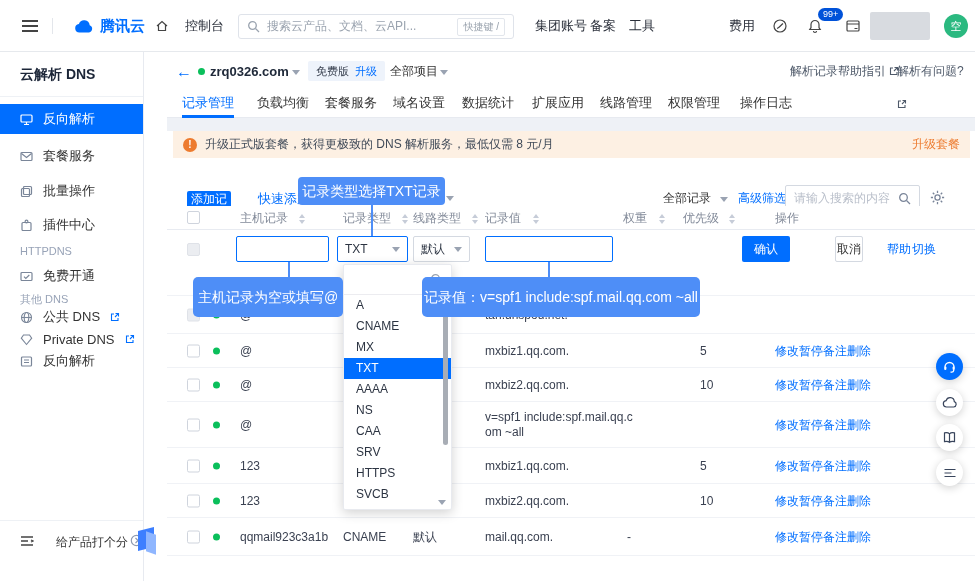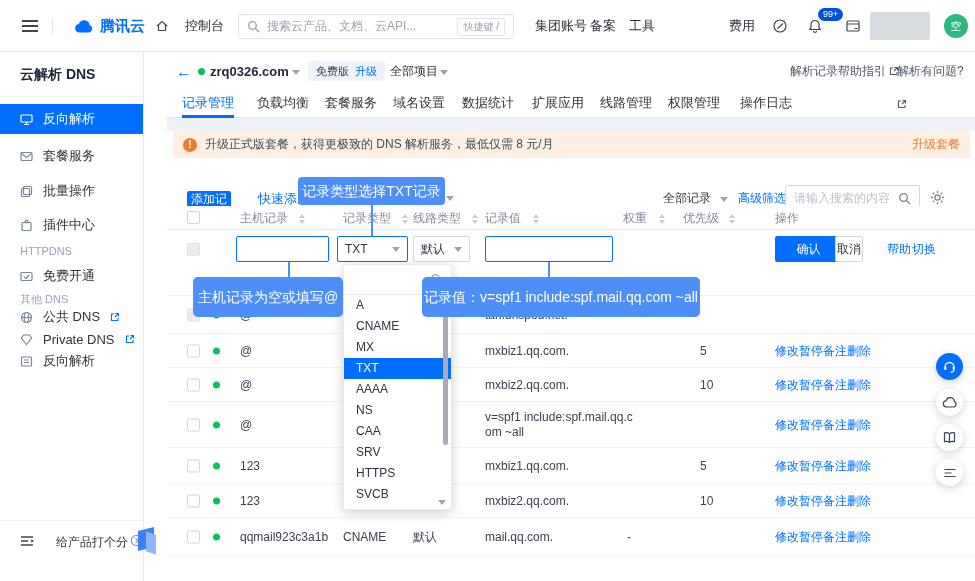--- a/index.html
+++ b/index.html
@@ -380,21 +380,21 @@
     <input style="left: 69px; width: 93px;" value="">
     <span class="sel" style="left:170px;width:71px;border:1px solid var(--primary,#006eff)">
       <span>TXT</span>
         <span class="caret"></span>
     </span>
     <span class="sel" style="left:246px;width:57px;border:1px solid #d4d9e1">
       <span>默认</span>
         <span class="caret"></span>
     </span>
     <input style="left: 318px; width: 128px;" value="">
-    <button class="ebtn btn-primary" style="left:608px;width:67px">确认</button>
+    <button class="ebtn btn-primary" style="left:575px;width:48px">确认</button>
     <button class="ebtn btn-cancel" style="left:668px;width:28px">取消</button>
     <span class="elink link" style="left:720px">帮助</span>
     <span class="elink link" style="left:745px">切换</span>
   </div>
 
   <div class="trow" style="top:296px;height:38px">
     <span class="cell cb dis" style="left:20px"></span>
     <span class="cell dot" style="left:46px"></span>
     <span class="cell" style="left:73px">@</span>
     <span class="cell" style="left:176px"></span>

